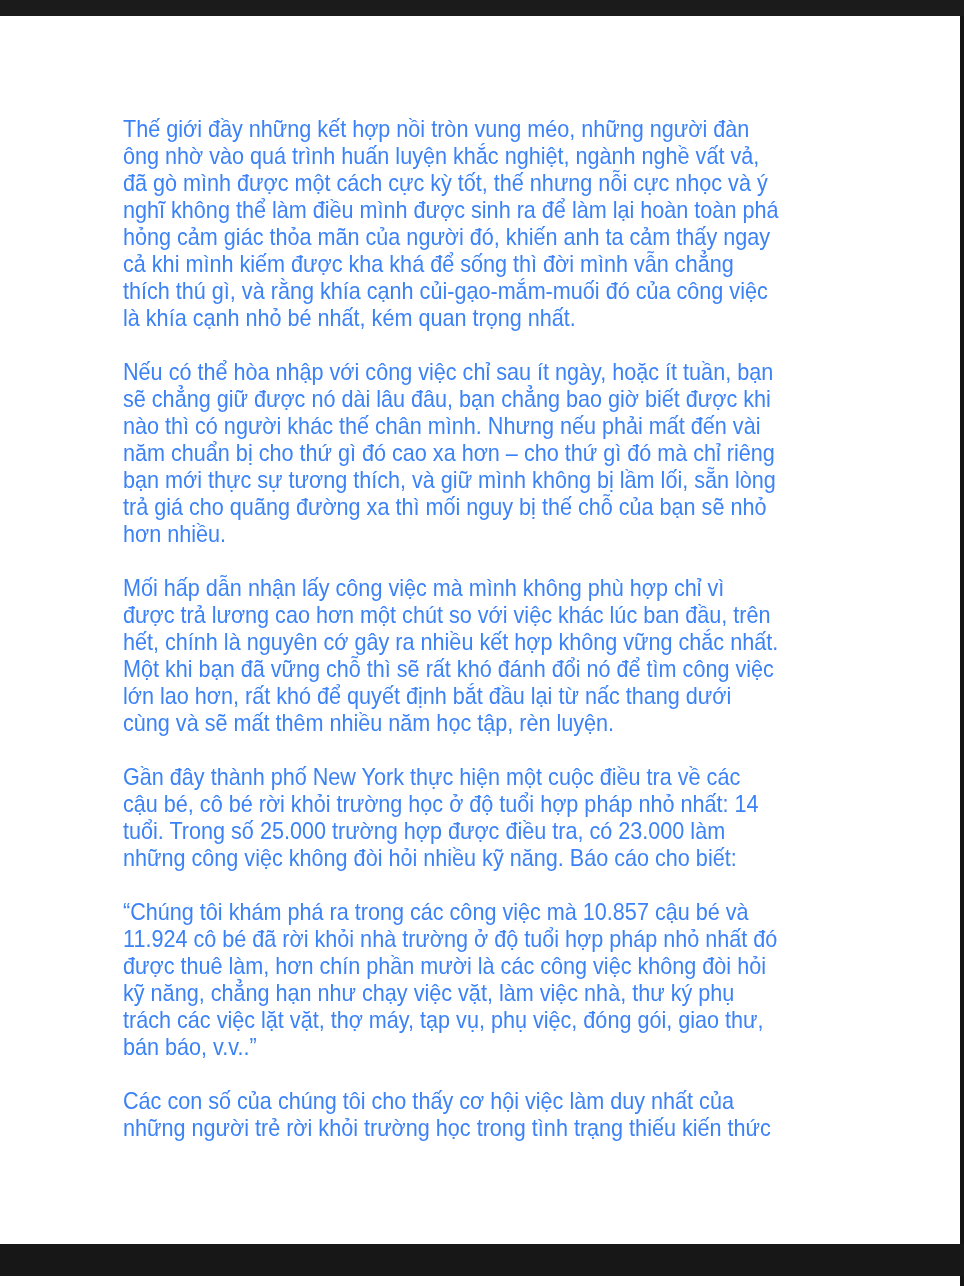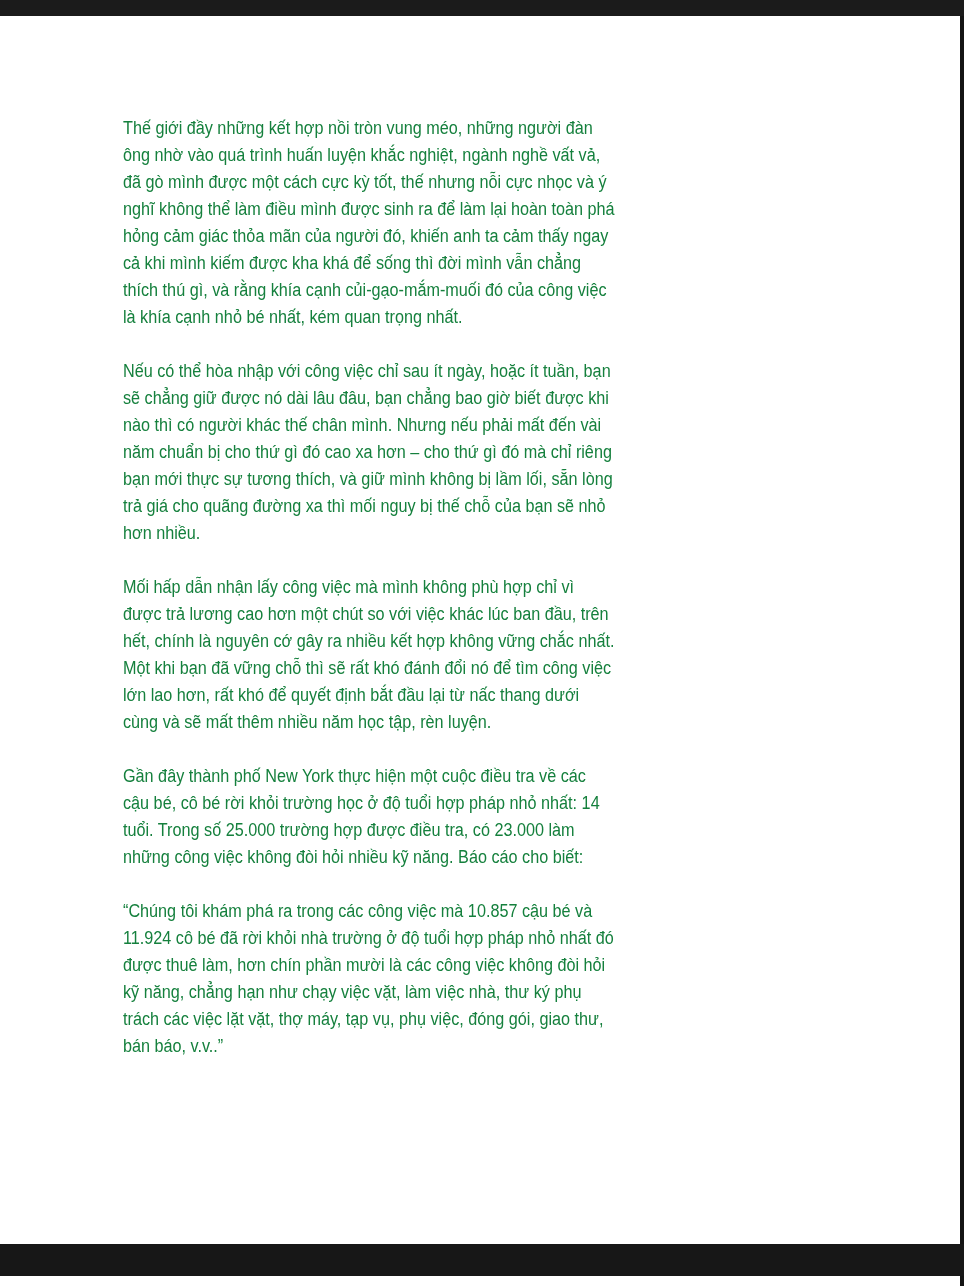--- a/index.html
+++ b/index.html
@@ -7,21 +7,21 @@
     width: 964px; height: 1286px; position: relative; overflow: hidden;
     background: #ffffff;
     font-family: "Liberation Sans", sans-serif;
   }
   .top-bar { position: absolute; left: 0; top: 0; width: 964px; height: 16px; background: #1b1b1b; }
   .right-edge { position: absolute; left: 960px; top: 16px; width: 4px; height: 1270px; background: #141414; }
   .bottom-bar { position: absolute; left: 0; top: 1244px; width: 964px; height: 32px; background: #171717; }
   .page { position: absolute; left: 0; top: 16px; width: 960px; height: 1228px; background: #ffffff; }
   .text-block {
     position: absolute; left: 123px; top: 99px; width: 740px;
-    color: #15803d; font-size: 18px; line-height: 27px;
+    color: #3b82f6; font-size: 24px; line-height: 27px;
   }
   .para { margin: 0 0 27px 0; }
   .line { display: block; white-space: nowrap; transform-origin: 0 50%; transform: scaleX(0.9); }
   .watermark { position: absolute; left: 200px; top: 575px; width: 500px; height: 130px; pointer-events: none; opacity: 0.75; }
   .wm-text {
     position: absolute; left: 62px; top: 38px; font-weight: bold; font-size: 54px; letter-spacing: -1px;
     font-family: "Liberation Sans", sans-serif; white-space: nowrap; transform: scaleX(0.86); transform-origin: 0 50%;
   }
   .wm-red { color: #f07a7a; }
   .wm-green { color: #6fb97f; }
@@ -68,18 +68,22 @@
       <span class="line">những công việc không đòi hỏi nhiều kỹ năng. Báo cáo cho biết:</span>
     </p>
     <p class="para">
       <span class="line">“Chúng tôi khám phá ra trong các công việc mà 10.857 cậu bé và</span>
       <span class="line">11.924 cô bé đã rời khỏi nhà trường ở độ tuổi hợp pháp nhỏ nhất đó</span>
       <span class="line">được thuê làm, hơn chín phần mười là các công việc không đòi hỏi</span>
       <span class="line">kỹ năng, chẳng hạn như chạy việc vặt, làm việc nhà, thư ký phụ</span>
       <span class="line">trách các việc lặt vặt, thợ máy, tạp vụ, phụ việc, đóng gói, giao thư,</span>
       <span class="line">bán báo, v.v..”</span>
     </p>
+    <p class="para">
+      <span class="line">Các con số của chúng tôi cho thấy cơ hội việc làm duy nhất của</span>
+      <span class="line">những người trẻ rời khỏi trường học trong tình trạng thiếu kiến thức</span>
+    </p>
   </div>
 
 </div>
 
 <div class="right-edge"></div>
 <div class="bottom-bar"></div>
 
 </body></html>

